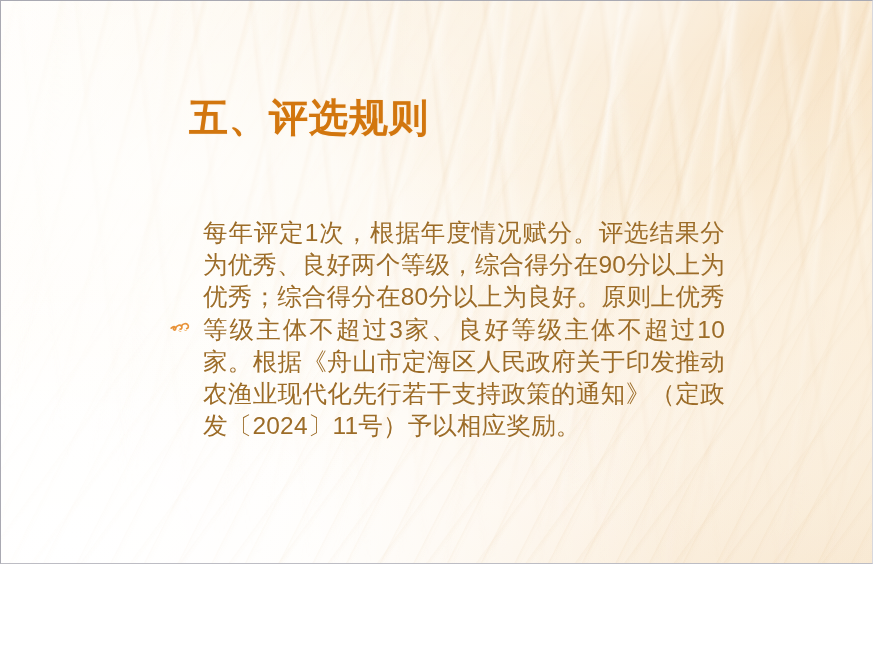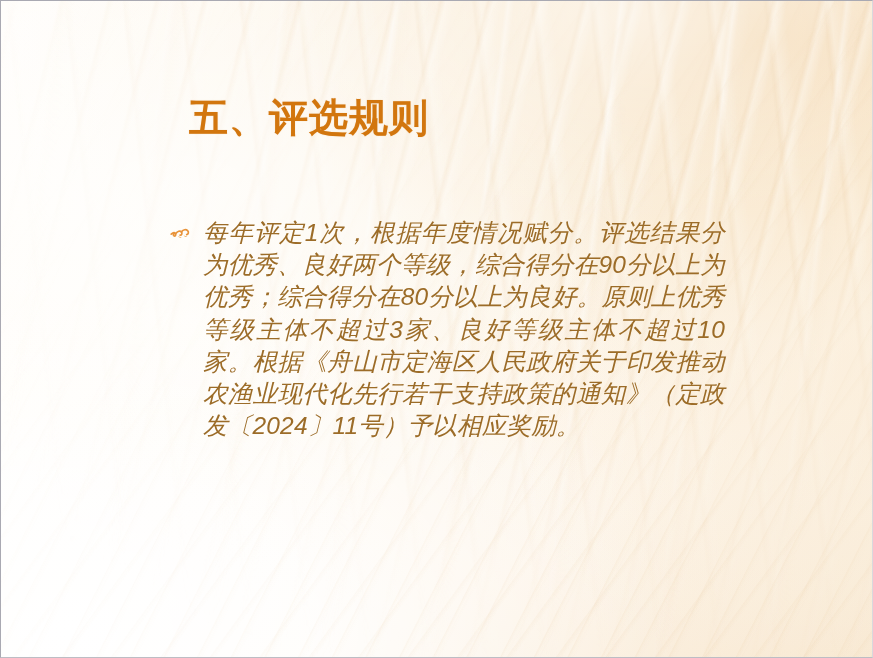--- a/index.html
+++ b/index.html
@@ -8,21 +8,21 @@
     padding: 0;
     background: #ffffff;
   }
   body {
     font-family: "Liberation Sans", "DejaVu Sans", sans-serif;
   }
 
   .slide {
     position: relative;
     width: 873px;
-    height: 658px;
+    height: 564px;
     overflow: hidden;
     background: #000000;
     box-sizing: border-box;
     border-top: 1px solid #a9a9b2;
     border-left: 1px solid #a9a9b2;
     border-right: 1px solid #d8d8dd;
     border-bottom: 1px solid #bdbdc4;
   }
 
   
@@ -140,22 +140,21 @@
     white-space: nowrap;
     text-shadow: 0 0 1px rgba(210,118,14,0.35);
   }
 
   .body-block {
     position: absolute;
     left: 168px;
     top: 216px;
     width: 556px;
     display: flex;
-    align-items: flex-start;
-    font-style: italic;
+    align-items: center;
   }
 
   .bullet-icon {
     flex: 0 0 auto;
     width: 22px;
     height: 32px;
     margin-top: 6px;
     margin-right: 12px;
     display: block;
   }

